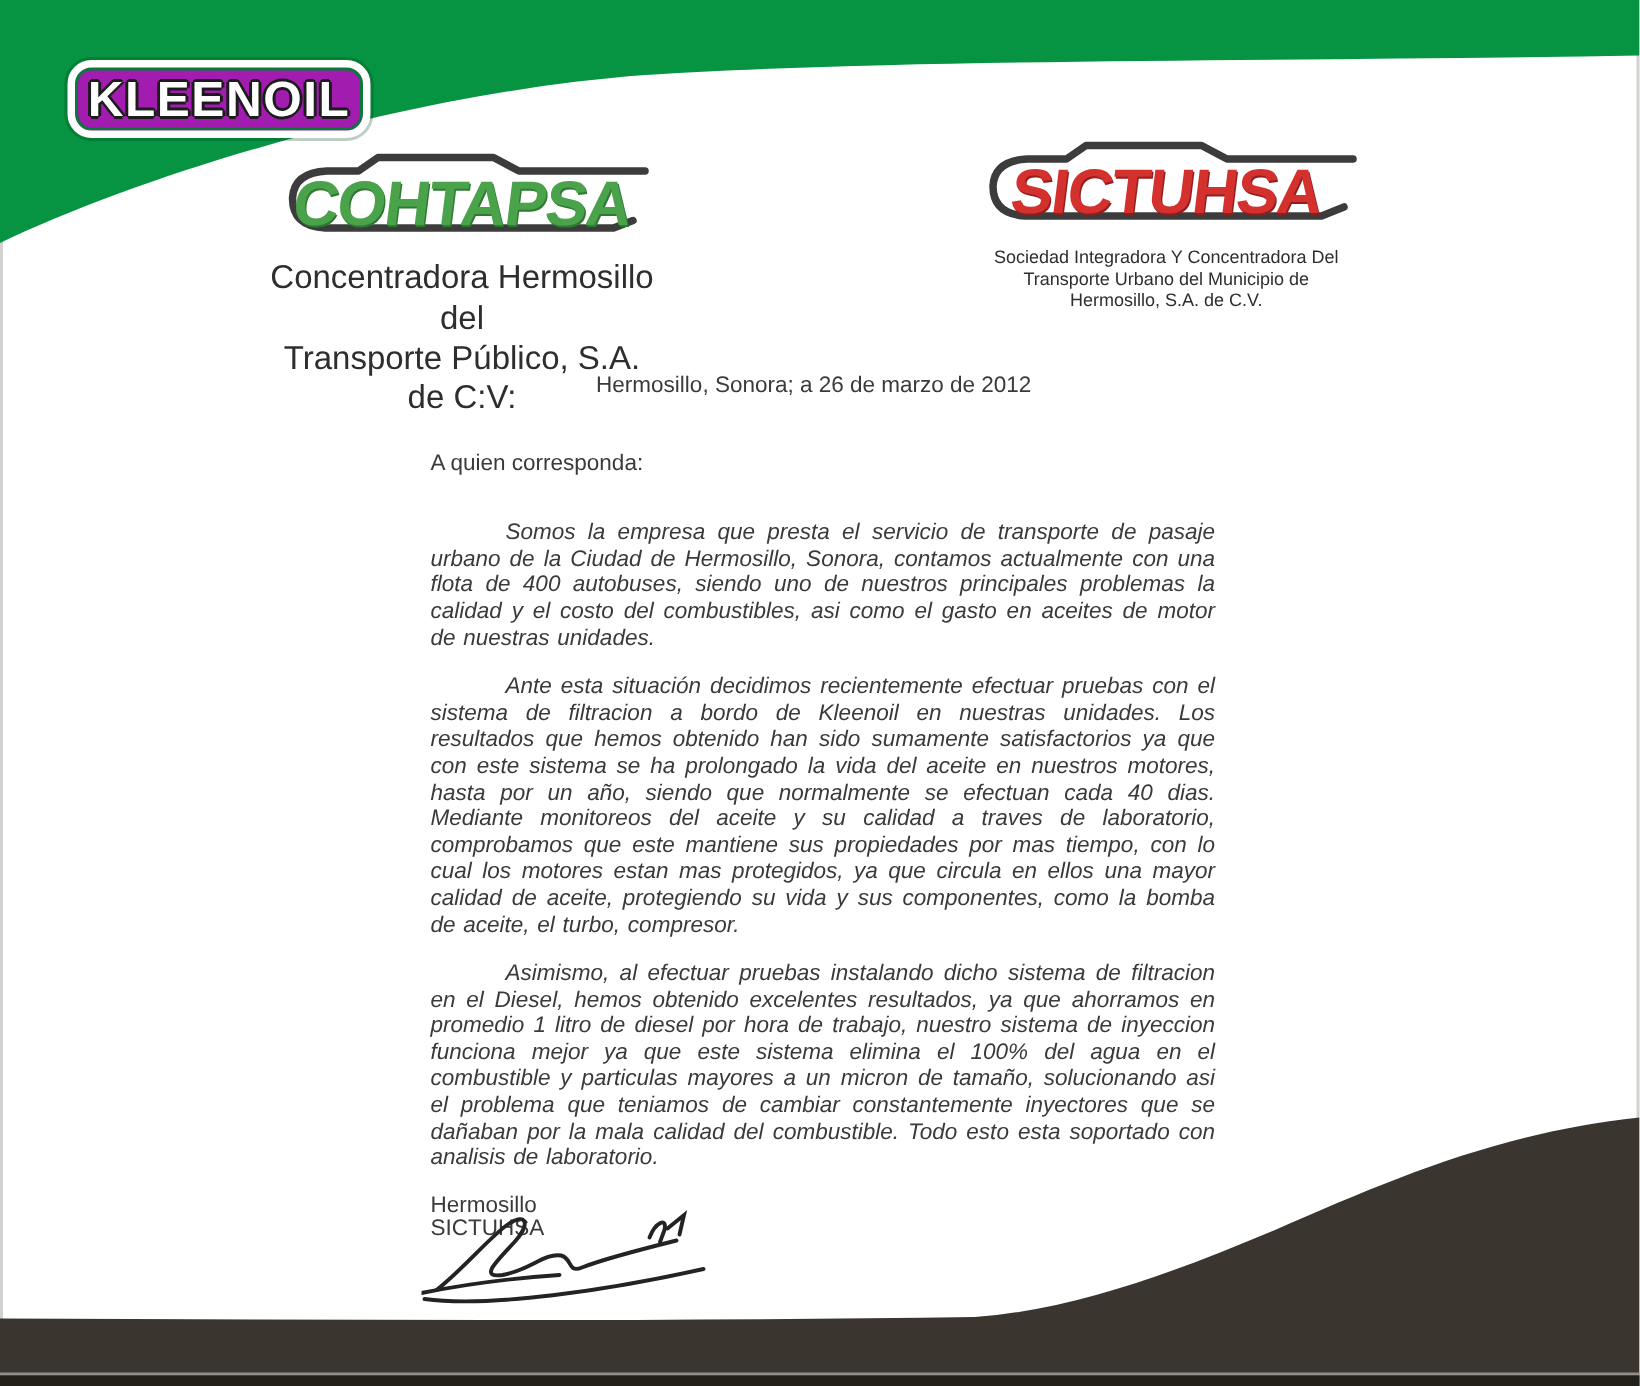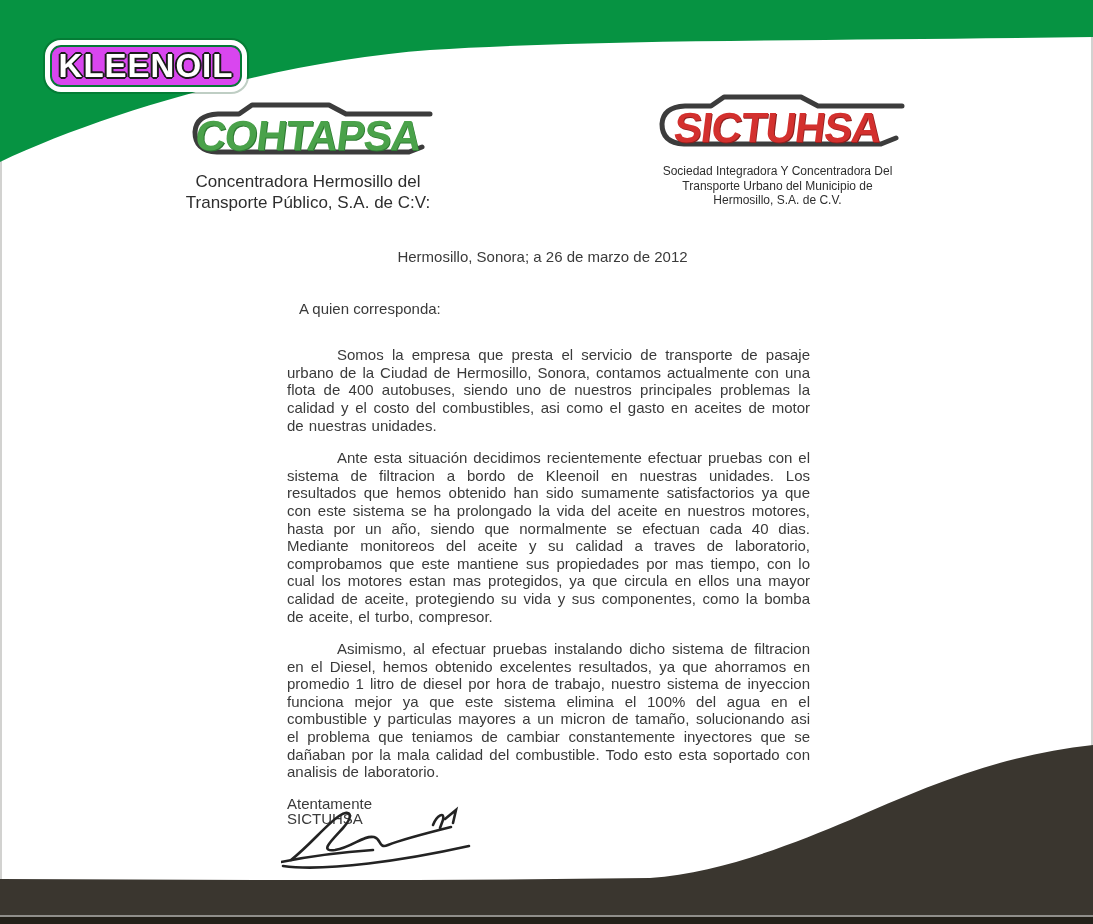--- a/index.html
+++ b/index.html
@@ -16,21 +16,21 @@
   
   .swoosh-top{position:absolute;top:0;left:0;z-index:2;}
   
   .swoosh-bottom{position:absolute;left:0;bottom:0;z-index:2;}
   .bottom-hairline{position:absolute;left:0;width:100%;top:915px;height:2px;background:#8f8e8a;z-index:3;}
   .bottom-darkedge{position:absolute;left:0;width:100%;top:917px;height:7px;background:#232019;z-index:3;}
 
   
   .kleenoil-badge{
     position:absolute;left:45px;top:40px;width:192px;height:42px;z-index:4;
-    background:#d946ef;border:5px solid #ffffff;border-radius:16px;
+    background:#a21caf;border:5px solid #ffffff;border-radius:16px;
     box-shadow:0 0 0 2px rgba(0,60,20,.25), inset 0 0 0 2px #067a36;
     display:flex;align-items:center;justify-content:center;
   }
   .kleenoil-badge span{
     color:#ffffff;font-weight:bold;font-size:33px;letter-spacing:1px;
     text-shadow:-2px 0 0 #1c1c1c,2px 0 0 #1c1c1c,0 -2px 0 #1c1c1c,0 2px 0 #1c1c1c,
                 -1px -1px 0 #1c1c1c,1px -1px 0 #1c1c1c,-1px 1px 0 #1c1c1c,1px 1px 0 #1c1c1c;
   }
 
   
@@ -41,31 +41,31 @@
   .bus-wrap svg{position:absolute;left:0;top:0;}
   .logo-word{
     position:absolute;width:100%;text-align:center;top:14px;
     font-weight:bold;font-size:42px;letter-spacing:-1px;
     transform:skewX(-7deg);
     font-family:"Liberation Sans", sans-serif;
   }
   .logo-word.green{color:#4aa24a;text-shadow:1px 1px 0 #2e7a33;}
   .logo-word.red{color:#d3302e;text-shadow:1px 1px 0 #8e1f1e;}
   .logo-caption{color:#2e2e2e;line-height:1.22;margin-top:6px;}
-  .logo-cohtapsa .logo-caption{font-size:17px;}
+  .logo-cohtapsa .logo-caption{font-size:22px;}
   .logo-sictuhsa .logo-caption{font-size:12px;}
 
   
   .letter{
     position:absolute;left:287px;top:240px;width:523px;z-index:4;
     color:#3a3a3a;font-size:15px;line-height:17.6px;
   }
   .date-line{text-align:center;padding-right:12px;margin:8px 0 34px;}
-  .salutation{margin:0 12px 29px;}
-  .letter p{margin:0 0 15px;text-align:justify;text-indent:50px;word-spacing:1px;}
+  .salutation{margin:0 0 29px;}
+  .letter p{margin:0 0 15px;text-align:justify;text-indent:50px;word-spacing:1px;font-style:italic;}
   .closing-block{margin-top:6px;}
   .closing-block div{line-height:15px;}
   .signature-zone{position:relative;height:44px;}
   .signature-zone svg{position:absolute;left:-6px;top:-22px;}
 </style>
 </head>
 <body>
 
 <div class="edge-line edge-left"></div>
 <div class="edge-line edge-right"></div>
@@ -113,21 +113,21 @@
 
 <div class="letter">
   <div class="date-line">Hermosillo, Sonora; a 26 de marzo de 2012</div>
   <div class="salutation">A quien corresponda:</div>
 
   <p>Somos la empresa que presta el servicio de transporte de pasaje urbano de la Ciudad de Hermosillo, Sonora, contamos actualmente con una flota de 400 autobuses, siendo uno de nuestros principales problemas la calidad y el costo del combustibles, asi como el gasto en aceites de motor de nuestras unidades.</p>
   <p>Ante esta situación decidimos recientemente efectuar pruebas con el sistema de filtracion a bordo de Kleenoil en nuestras unidades. Los resultados que hemos obtenido han sido sumamente satisfactorios ya que con este sistema se ha prolongado la vida del aceite en nuestros motores, hasta por un año, siendo que normalmente se efectuan cada 40 dias. Mediante monitoreos del aceite y su calidad a traves de laboratorio, comprobamos que este mantiene sus propiedades por mas tiempo, con lo cual los motores estan mas protegidos, ya que circula en ellos una mayor calidad de aceite, protegiendo su vida y sus componentes, como la bomba de aceite, el turbo, compresor.</p>
   <p>Asimismo, al efectuar pruebas instalando dicho sistema de filtracion en el Diesel, hemos obtenido excelentes resultados, ya que ahorramos en promedio 1 litro de diesel por hora de trabajo, nuestro sistema de inyeccion funciona mejor ya que este sistema elimina el 100% del agua en el combustible y particulas mayores a un micron de tamaño, solucionando asi el problema que teniamos de cambiar constantemente inyectores que se dañaban por la mala calidad del combustible. Todo esto esta soportado con analisis de laboratorio.</p>
 
   <div class="closing-block">
-    <div>Atentamente</div>
+    <div>Hermosillo</div>
     <div>SICTUHSA</div>
   </div>
 
   <div class="signature-zone">
     <svg width="200" height="78" viewBox="0 0 200 78">
       <g fill="none" stroke="#232323" stroke-width="2.6" stroke-linecap="round">
         <path d="M10 56 C 28 42 46 20 58 12 C 70 4 73 12 62 24 C 50 37 38 48 54 46 C 72 43 82 31 93 33 C 101 35 97 45 107 41 C 122 35 150 28 170 23"></path>
         <path d="M152 21 C 156 11 164 7 162 16 L 159 24"></path>
         <path d="M164 15 L 175 6 L 172 19"></path>
         <path d="M2 62 C 45 68 125 56 188 42"></path>

